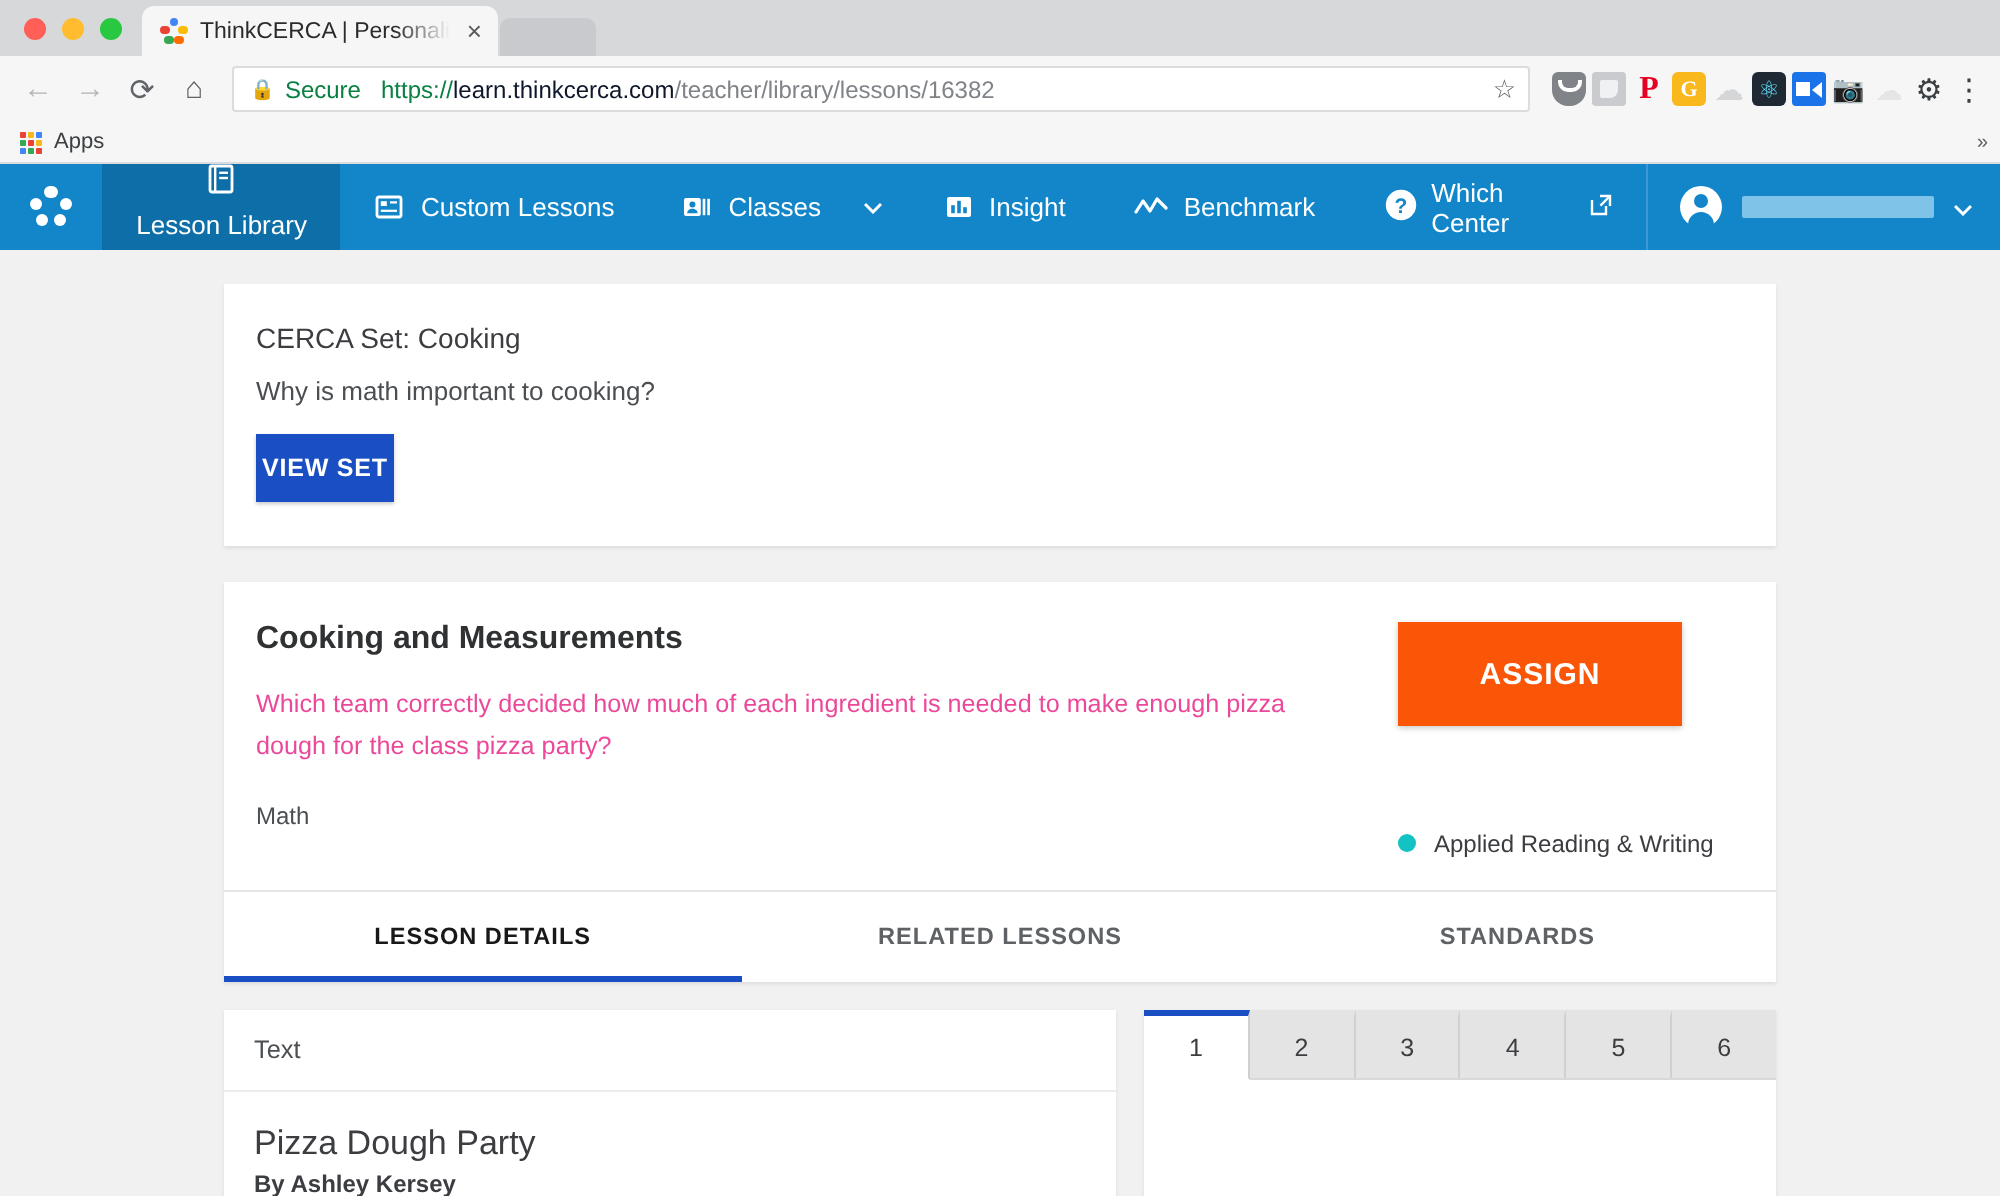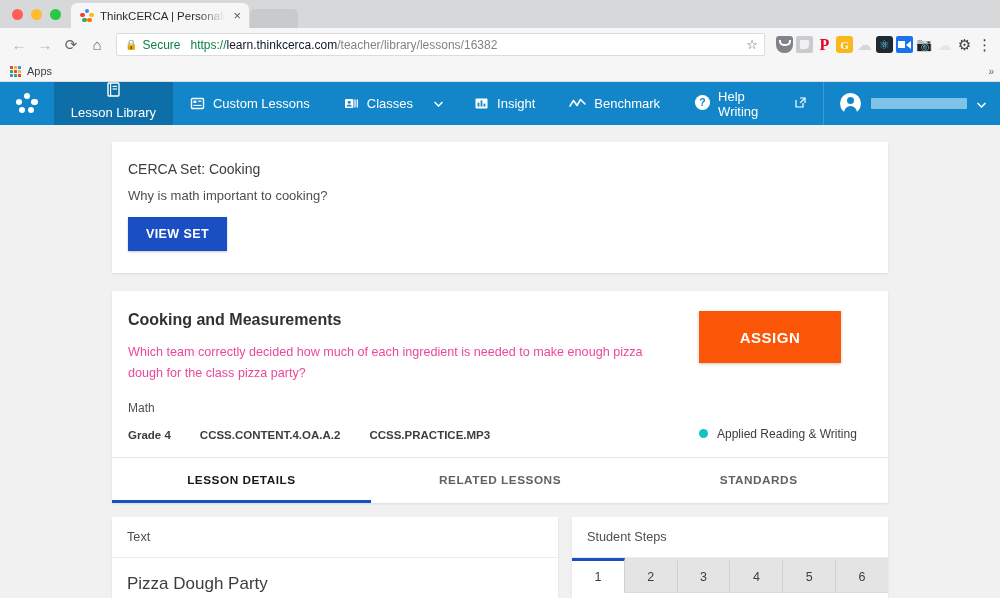--- a/index.html
+++ b/index.html
@@ -181,21 +181,21 @@
   .card {
     width: 776px; margin: 0 auto; background: #fff;
     box-shadow: 0 1px 2px rgba(0,0,0,0.09);
   }
   .card.set { padding: 19px 16px 22px 16px; margin-bottom: 18px; }
   .set-title { font-size: 14px; color: #3b3d40; margin-bottom: 11px; }
   .set-sub { font-size: 13px; color: #4c4f52; margin-bottom: 14px; }
   .btn-viewset {
     background: #1a4fc4; color: #fff; border: none;
     font-size: 12.5px; font-weight: bold; letter-spacing: .4px;
-    padding: 10px 18px; cursor: pointer; font-family: inherit;
+    padding: 10px 3px; cursor: pointer; font-family: inherit;
     box-shadow: 0 1px 2px rgba(0,0,0,0.22);
   }
 
   .card.lesson { padding: 0; }
   .lesson-top { display: flex; padding: 20px 16px 16px 16px; justify-content: flex-end; }
   .lesson-left { flex: 1; padding-right: 20px; }
   .lesson-title { font-size: 16px; font-weight: bold; color: #2f3133; margin-bottom: 13px; }
   .lesson-desc { font-size: 12.6px; color: #ec4899; line-height: 1.65; max-width: 560px; margin-bottom: 17px; }
   .lesson-subject { font-size: 12px; color: #4c4f52; margin-bottom: 14px; }
   .lesson-tags { display: flex; gap: 29px; font-size: 11.5px; font-weight: bold; color: #3b3d40; }
@@ -389,21 +389,21 @@
 
       <div class="nav-spacer"></div>
 
       <div class="help-item">
         <span>
           <svg width="17" height="17" viewBox="0 0 17 17">
               <circle cx="8.5" cy="8.5" r="7.6" fill="#fff"></circle>
               <text x="8.5" y="12.4" font-size="10.5" font-weight="bold" fill="#1286c9" text-anchor="middle" font-family="Liberation Sans, sans-serif">?</text>
             </svg>
         </span>
-        <span>Help Writing</span>
+        <span>Which Center</span>
         <span>
           <svg width="11" height="11" viewBox="0 0 11 11">
               <path d="M1 3 L1 10 L8 10 L8 6" fill="none" stroke="#fff" stroke-width="1.2"></path>
               <path d="M5 1 L10 1 L10 6" fill="none" stroke="#fff" stroke-width="1.2"></path>
               <line x1="5.2" y1="5.8" x2="10" y2="1" stroke="#fff" stroke-width="1.2"></line>
             </svg>
         </span>
       </div>
 
       <div class="user-box">
@@ -424,25 +424,20 @@
         <div class="set-sub">Why is math important to cooking?</div>
         <button class="btn-viewset">VIEW SET</button>
       </div>
 
       <div class="card lesson">
         <div class="lesson-top">
           <div class="lesson-left">
             <div class="lesson-title">Cooking and Measurements</div>
             <div class="lesson-desc">Which team correctly decided how much of each ingredient is needed to make enough pizza dough for the class pizza party?</div>
             <div class="lesson-subject">Math</div>
-            <div class="lesson-tags">
-              <span>Grade 4</span>
-              <span>CCSS.CONTENT.4.OA.A.2</span>
-              <span>CCSS.PRACTICE.MP3</span>
-            </div>
           </div>
           <div class="lesson-right">
             <button class="btn-assign">ASSIGN</button>
             <div class="pill">
               <span class="pill-dot"></span>
               <span>Applied Reading &amp; Writing</span>
             </div>
           </div>
         </div>
 
@@ -458,21 +453,20 @@
         <div class="panel text">
           <div class="panel-head">Text</div>
           <div class="panel-body">
             <div class="doc-title">Pizza Dough Party</div>
             <div class="doc-author">By Ashley Kersey</div>
 
           </div>
         </div>
 
         <div class="panel steps">
-          <div class="panel-head">Student Steps</div>
           <div class="step-tabs">
             <div class="step-tab active">1</div>
             <div class="step-tab">2</div>
             <div class="step-tab">3</div>
             <div class="step-tab">4</div>
             <div class="step-tab">5</div>
             <div class="step-tab">6</div>
           </div>
           <div class="step-body">
             

